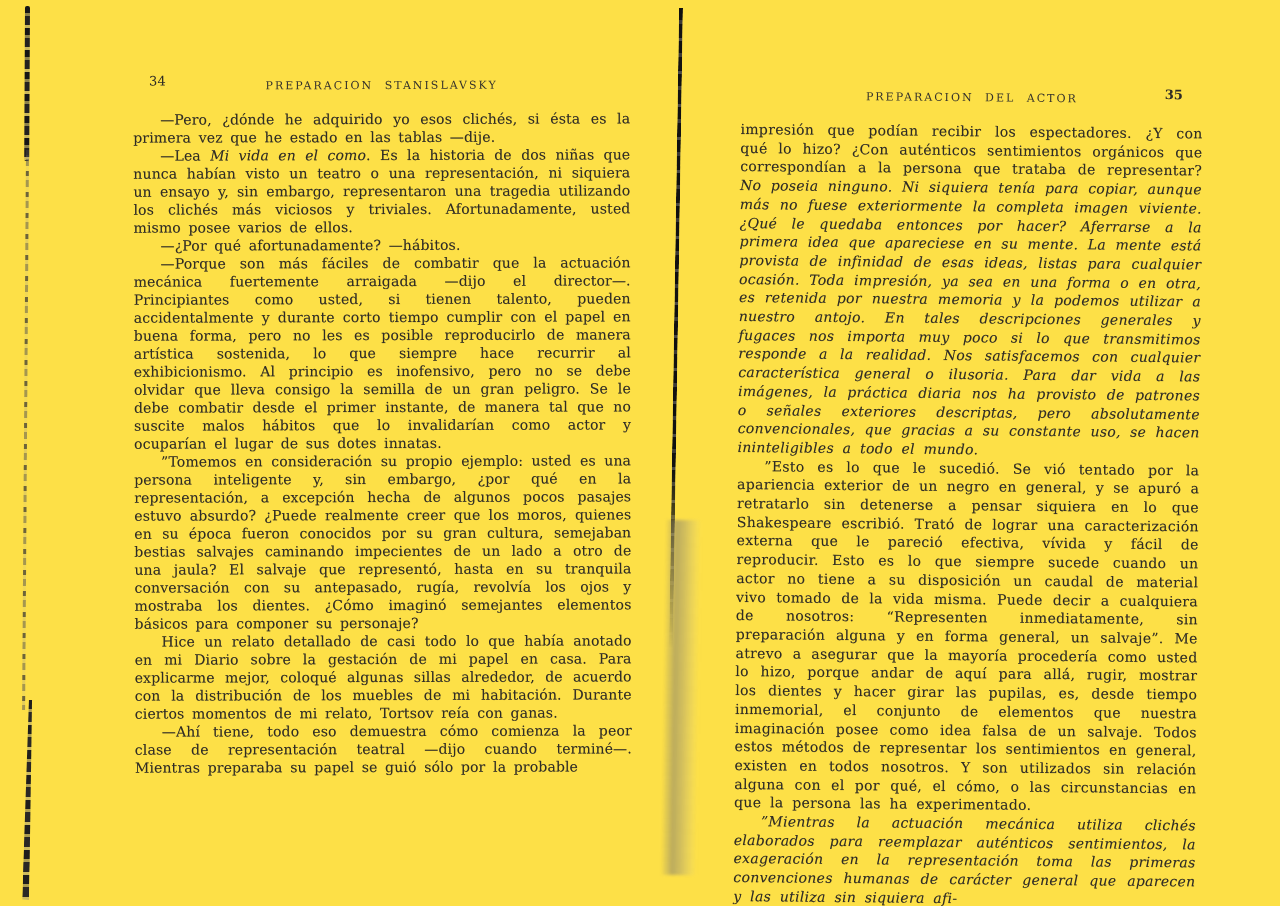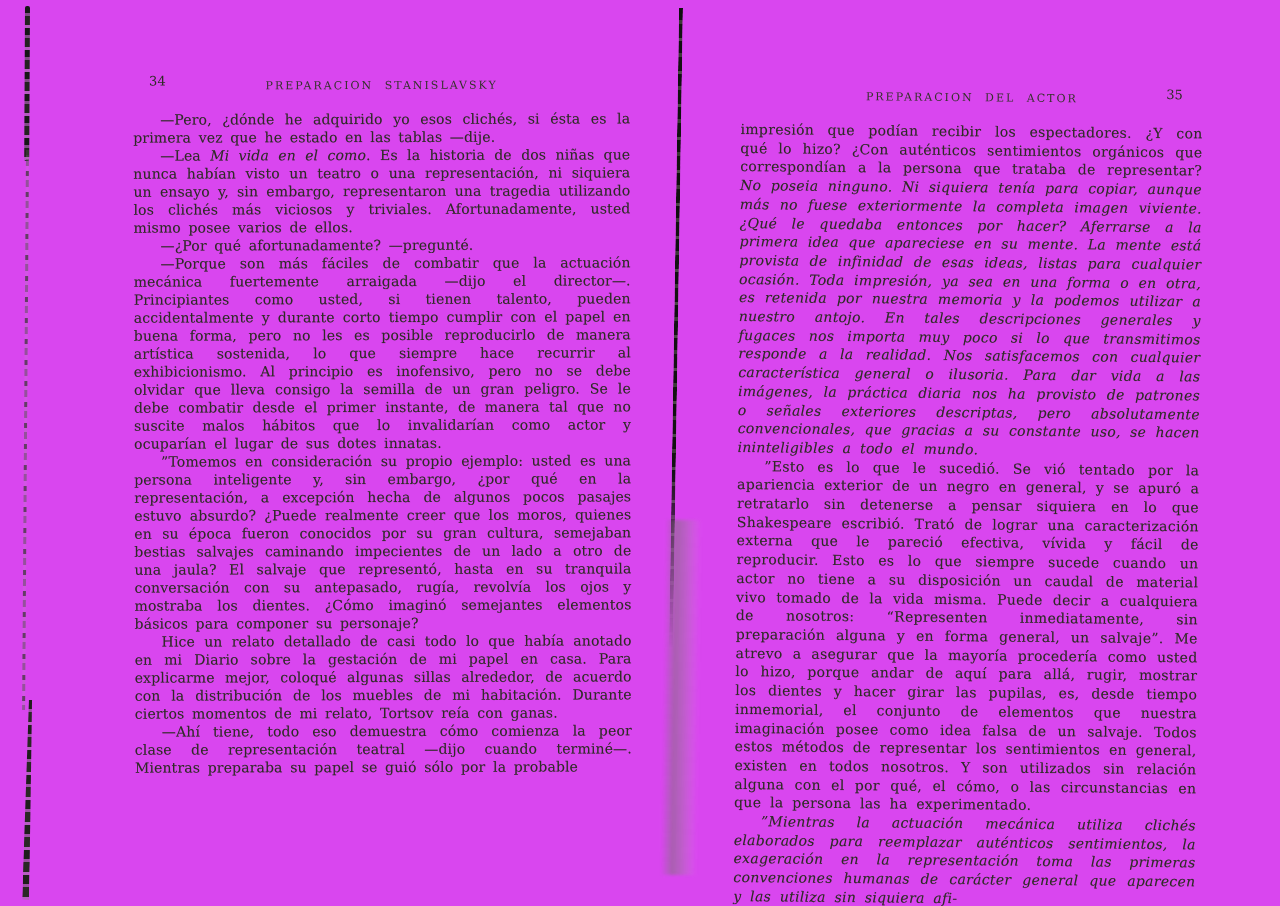--- a/index.html
+++ b/index.html
@@ -5,21 +5,21 @@
 <style>
   html, body {
     margin: 0; padding: 0;
     width: 1280px; height: 906px;
     overflow: hidden;
     background: #ffffff;
     font-family: "DejaVu Serif", "Liberation Serif", serif;
   }
   .scan-root {
     position: absolute; inset: 0;
-    background: #d946ef;
+    background: #fde047;
   }
   
   .edge-strip-top {
     position: absolute; left: 25px; top: 6px; width: 5px; height: 155px;
     background: repeating-linear-gradient(180deg,
       #161616 0 7px, rgba(80,78,75,.65) 7px 10px,
       #242220 10px 19px, rgba(125,122,118,.4) 19px 22px);
     transform: rotate(.3deg); transform-origin: top center; border-radius: 2px;
   }
   .edge-strip-mid {
@@ -64,21 +64,21 @@
     text-align: center;
   }
   .running-header {
     font-size: 11px; letter-spacing: 2px; word-spacing: 6px;
     color: #35322b; white-space: nowrap;
   }
   .page-number {
     position: absolute; top: -1px; font-size: 13px; color: #2f2c26;
   }
   .page-number.pos-left  { left: 16px; }
-  .page-number.pos-right { right: 20px; }
+  .page-number.pos-right { right: 20px; font-weight: bold; }
 
   .page-body {
     text-align: justify;
     font-size: 14px;
     color: #2f2c26;
     text-shadow: .2px .2px .3px rgba(47,44,38,.35);
   }
   .page-left  .page-body { line-height: 18px;   word-spacing: 3px;  letter-spacing: .15px; }
   .page-right .page-body { line-height: 18.7px; word-spacing: 4px;  letter-spacing: .3px; }
   .page-body p { margin: 0; text-indent: 27px; }
@@ -97,21 +97,21 @@
   <div class="gutter-smudge"></div>
 
   <div class="page page-left">
     <div class="page-header">
       <span class="page-number pos-left">34</span>
       <span class="running-header">PREPARACION STANISLAVSKY</span>
     </div>
     <div class="page-body">
         <p><span>—Pero, ¿dónde he adquirido yo esos clichés, si ésta es la primera vez que he estado en las tablas —dije.</span></p>
         <p><span>—Lea </span><span class="it">Mi vida en el como</span><span>. Es la historia de dos niñas que nunca habían visto un teatro o una representación, ni siquiera un ensayo y, sin embargo, representaron una tragedia utilizando los clichés más viciosos y triviales. Afortunadamente, usted mismo posee varios de ellos.</span></p>
-        <p><span>—¿Por qué afortunadamente? —pregunté.</span></p>
+        <p><span>—¿Por qué afortunadamente? —hábitos.</span></p>
         <p><span>—Porque son más fáciles de combatir que la actuación mecánica fuertemente arraigada —dijo el director—. Principiantes como usted, si tienen talento, pueden accidentalmente y durante corto tiempo cumplir con el papel en buena forma, pero no les es posible reproducirlo de manera artística sostenida, lo que siempre hace recurrir al exhibicionismo. Al principio es inofensivo, pero no se debe olvidar que lleva consigo la semilla de un gran peligro. Se le debe combatir desde el primer instante, de manera tal que no suscite malos hábitos que lo invalidarían como actor y ocuparían el lugar de sus dotes innatas.</span></p>
         <p><span>”Tomemos en consideración su propio ejemplo: usted es una persona inteligente y, sin embargo, ¿por qué en la representación, a excepción hecha de algunos pocos pasajes estuvo absurdo? ¿Puede realmente creer que los moros, quienes en su época fueron conocidos por su gran cultura, semejaban bestias salvajes caminando impecientes de un lado a otro de una jaula? El salvaje que representó, hasta en su tranquila conversación con su antepasado, rugía, revolvía los ojos y mostraba los dientes. ¿Cómo imaginó semejantes elementos básicos para componer su personaje?</span></p>
         <p><span>Hice un relato detallado de casi todo lo que había anotado en mi Diario sobre la gestación de mi papel en casa. Para explicarme mejor, coloqué algunas sillas alrededor, de acuerdo con la distribución de los muebles de mi habitación. Durante ciertos momentos de mi relato, Tortsov reía con ganas.</span></p>
         <p><span>—Ahí tiene, todo eso demuestra cómo comienza la peor clase de representación teatral —dijo cuando terminé—. Mientras preparaba su papel se guió sólo por la probable</span></p>
       </div>
   </div>
 
   <div class="page page-right">
     <div class="page-header">
       <span class="running-header">PREPARACION DEL ACTOR</span>

